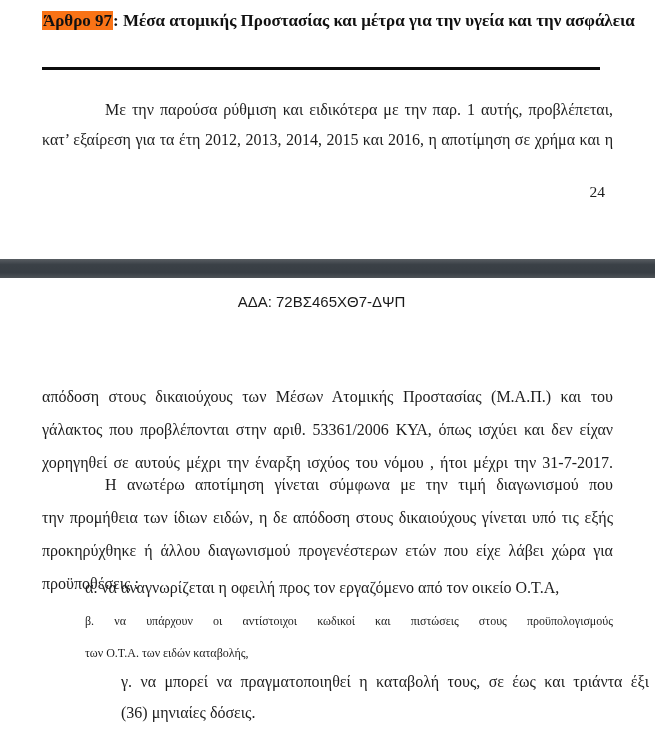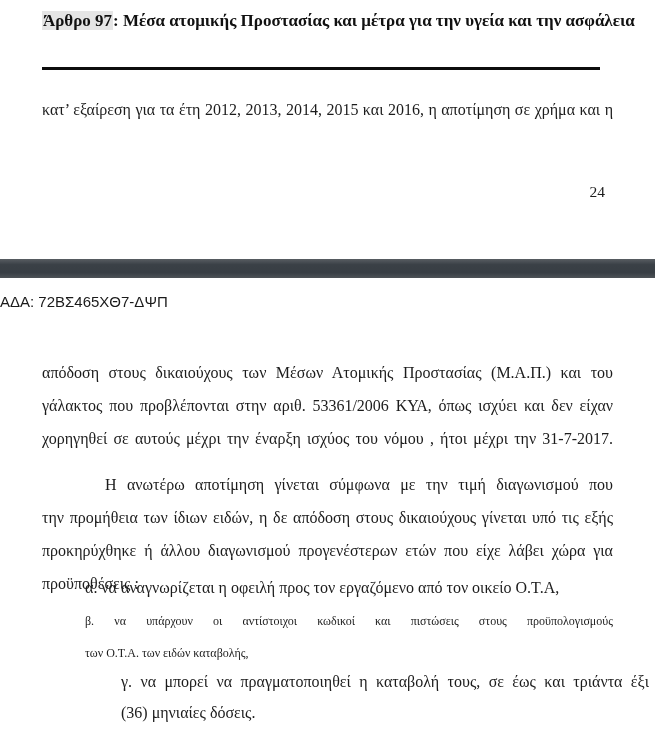--- a/index.html
+++ b/index.html
@@ -14,21 +14,21 @@
   }
   .abs { position: absolute; }
 
   
   #article-title {
     left: 42px; top: 5px; width: 592px;
     font-size: 17px; font-weight: bold; line-height: 31px;
     color: #111111; white-space: nowrap;
   }
   #article-title .hl {
-    background: #e5e5e5;
+    background: #f97316;
     padding: 0 1px;
   }
   #title-rule {
     left: 42px; top: 67px; width: 558px; height: 3px;
     background: #0d0d0d;
   }
   #intro-paragraph {
     left: 42px; top: 95px; width: 571px;
     font-size: 16px; line-height: 30px;
   }
@@ -39,26 +39,26 @@
 
   
   #page-separator-bar {
     left: 0; top: 259px; width: 655px; height: 19px;
     background: linear-gradient(180deg, #585d62 0%, #3a4046 30%, #383e44 72%, #4d5257 100%);
   }
 
   
   #ada-reference {
     left: 0; top: 292px; width: 643px;
-    text-align: left;
+    text-align: center;
     font-family: "Liberation Sans", sans-serif;
     font-size: 15px; line-height: 20px; color: #1a1a1a;
   }
   #body-paragraph-1 {
-    left: 42px; top: 356px; width: 571px;
+    left: 42px; top: 380px; width: 571px;
     font-size: 16px; line-height: 33px;
   }
   #body-paragraph-2 {
     left: 42px; top: 468px; width: 571px;
     font-size: 16px; line-height: 33px;
   }
   #list-item-a { left: 85px; top: 572px; width: 528px; font-size: 16px; line-height: 32px; }
   #list-item-b { left: 85px; top: 605px; width: 528px; font-size: 12px; line-height: 32px; }
   #list-item-c { left: 85px; top: 666px; width: 528px; font-size: 16px; line-height: 31px; margin-left: 36px; }
 
@@ -74,20 +74,21 @@
 
   <div id="article-title" class="abs">
     <div>
       <span class="hl">Άρθρο 97</span><span>: Μέσα ατομικής Προστασίας και μέτρα για την υγεία και την ασφάλεια</span>
     </div>
   </div>
 
   <div id="title-rule" class="abs"></div>
 
   <div id="intro-paragraph" class="abs">
+    <div class="jline indent">Με την παρούσα ρύθμιση και ειδικότερα με την παρ. 1 αυτής,  προβλέπεται,</div>
     <div class="jline">κατ’ εξαίρεση για τα έτη 2012, 2013, 2014, 2015 και 2016, η αποτίμηση σε χρήμα και η</div>
   </div>
 
   <div id="page-number" class="abs">24</div>
 
   <div id="page-separator-bar" class="abs"></div>
 
   <div id="ada-reference" class="abs">ΑΔΑ: 72ΒΣ465ΧΘ7-ΔΨΠ</div>
 
   <div id="body-paragraph-1" class="abs">

